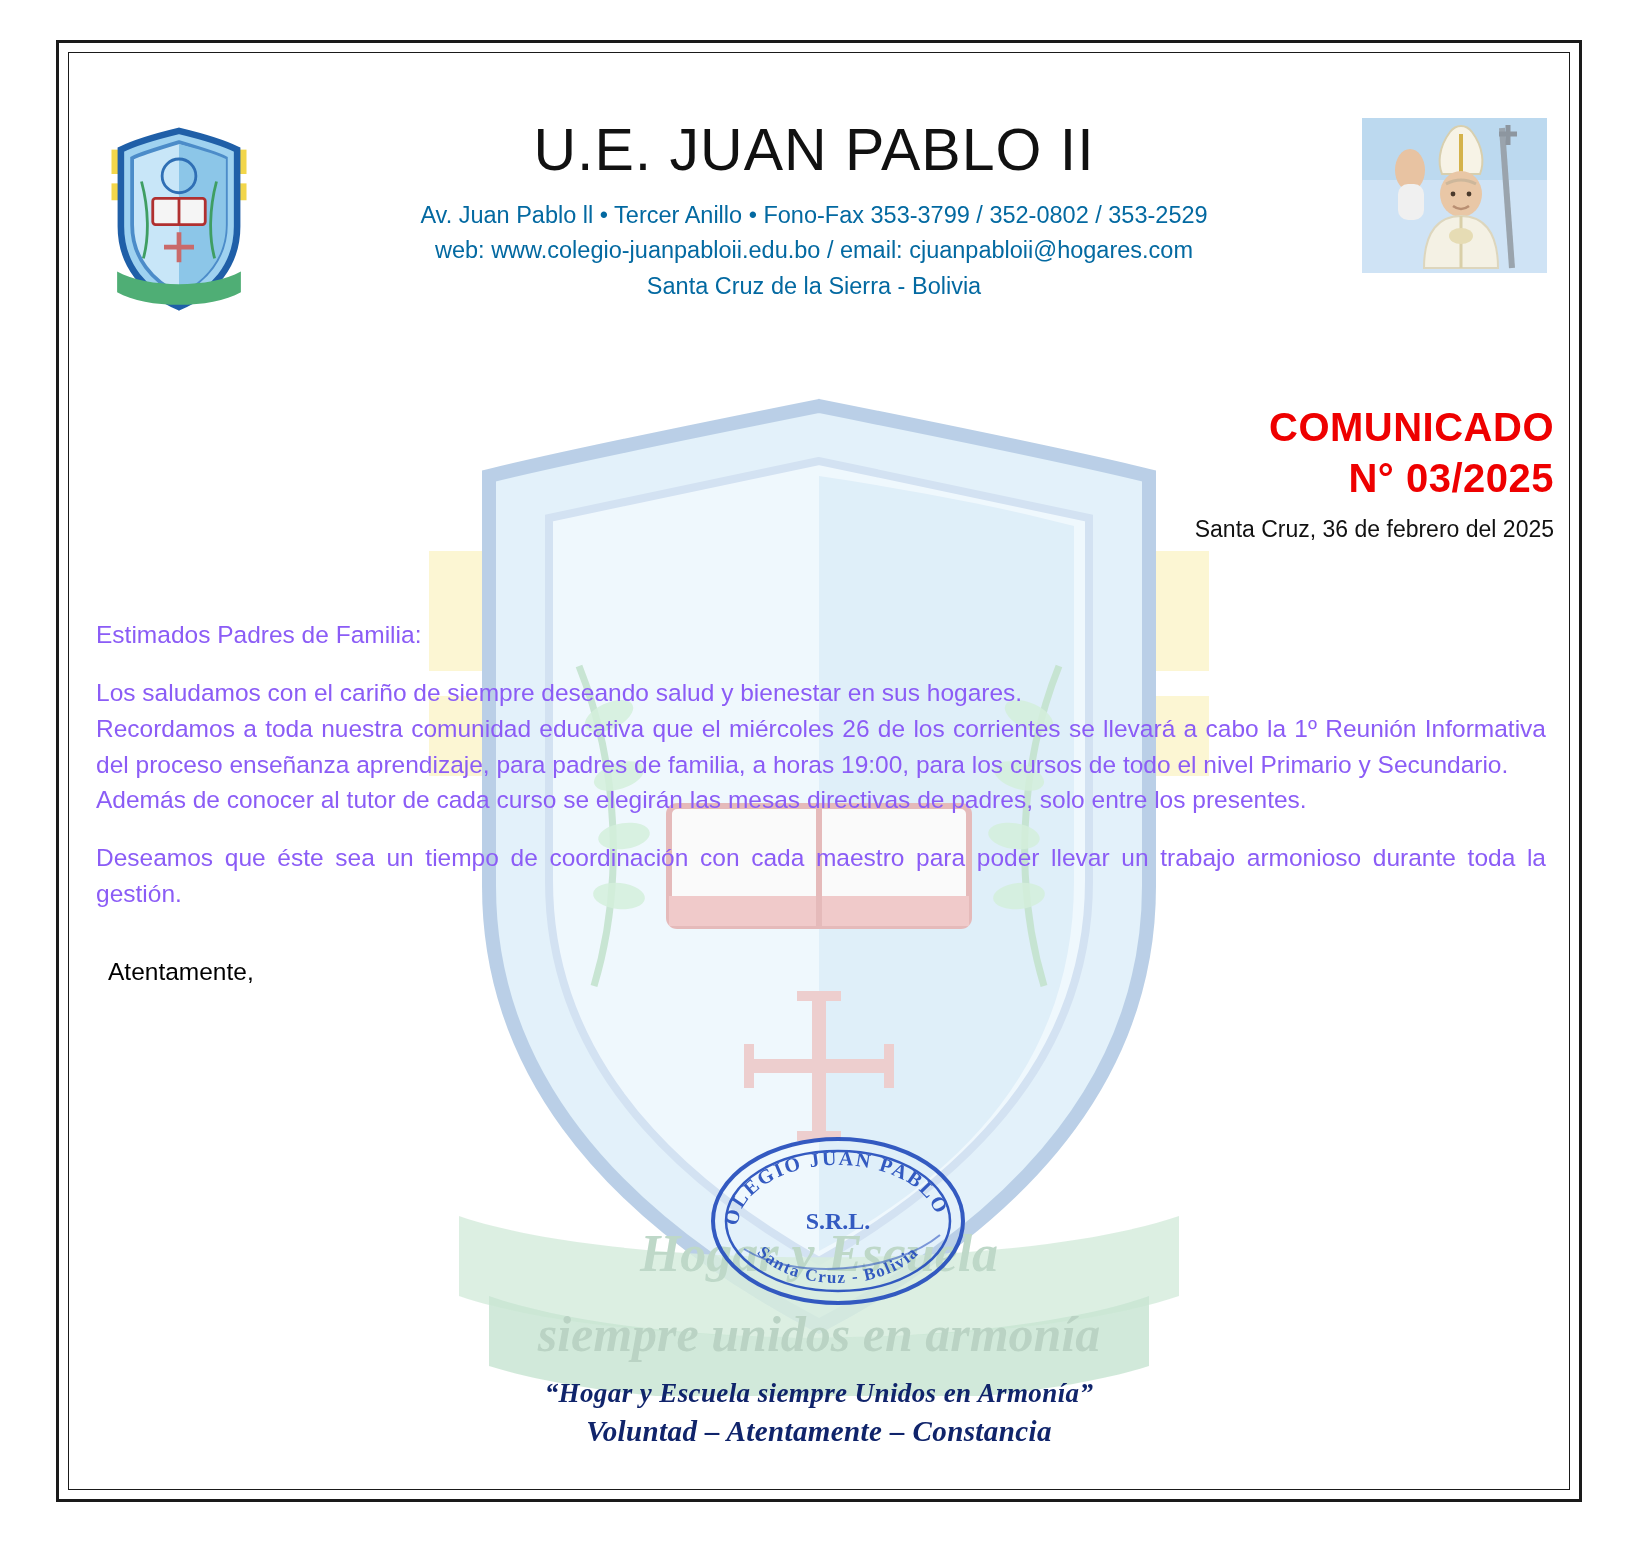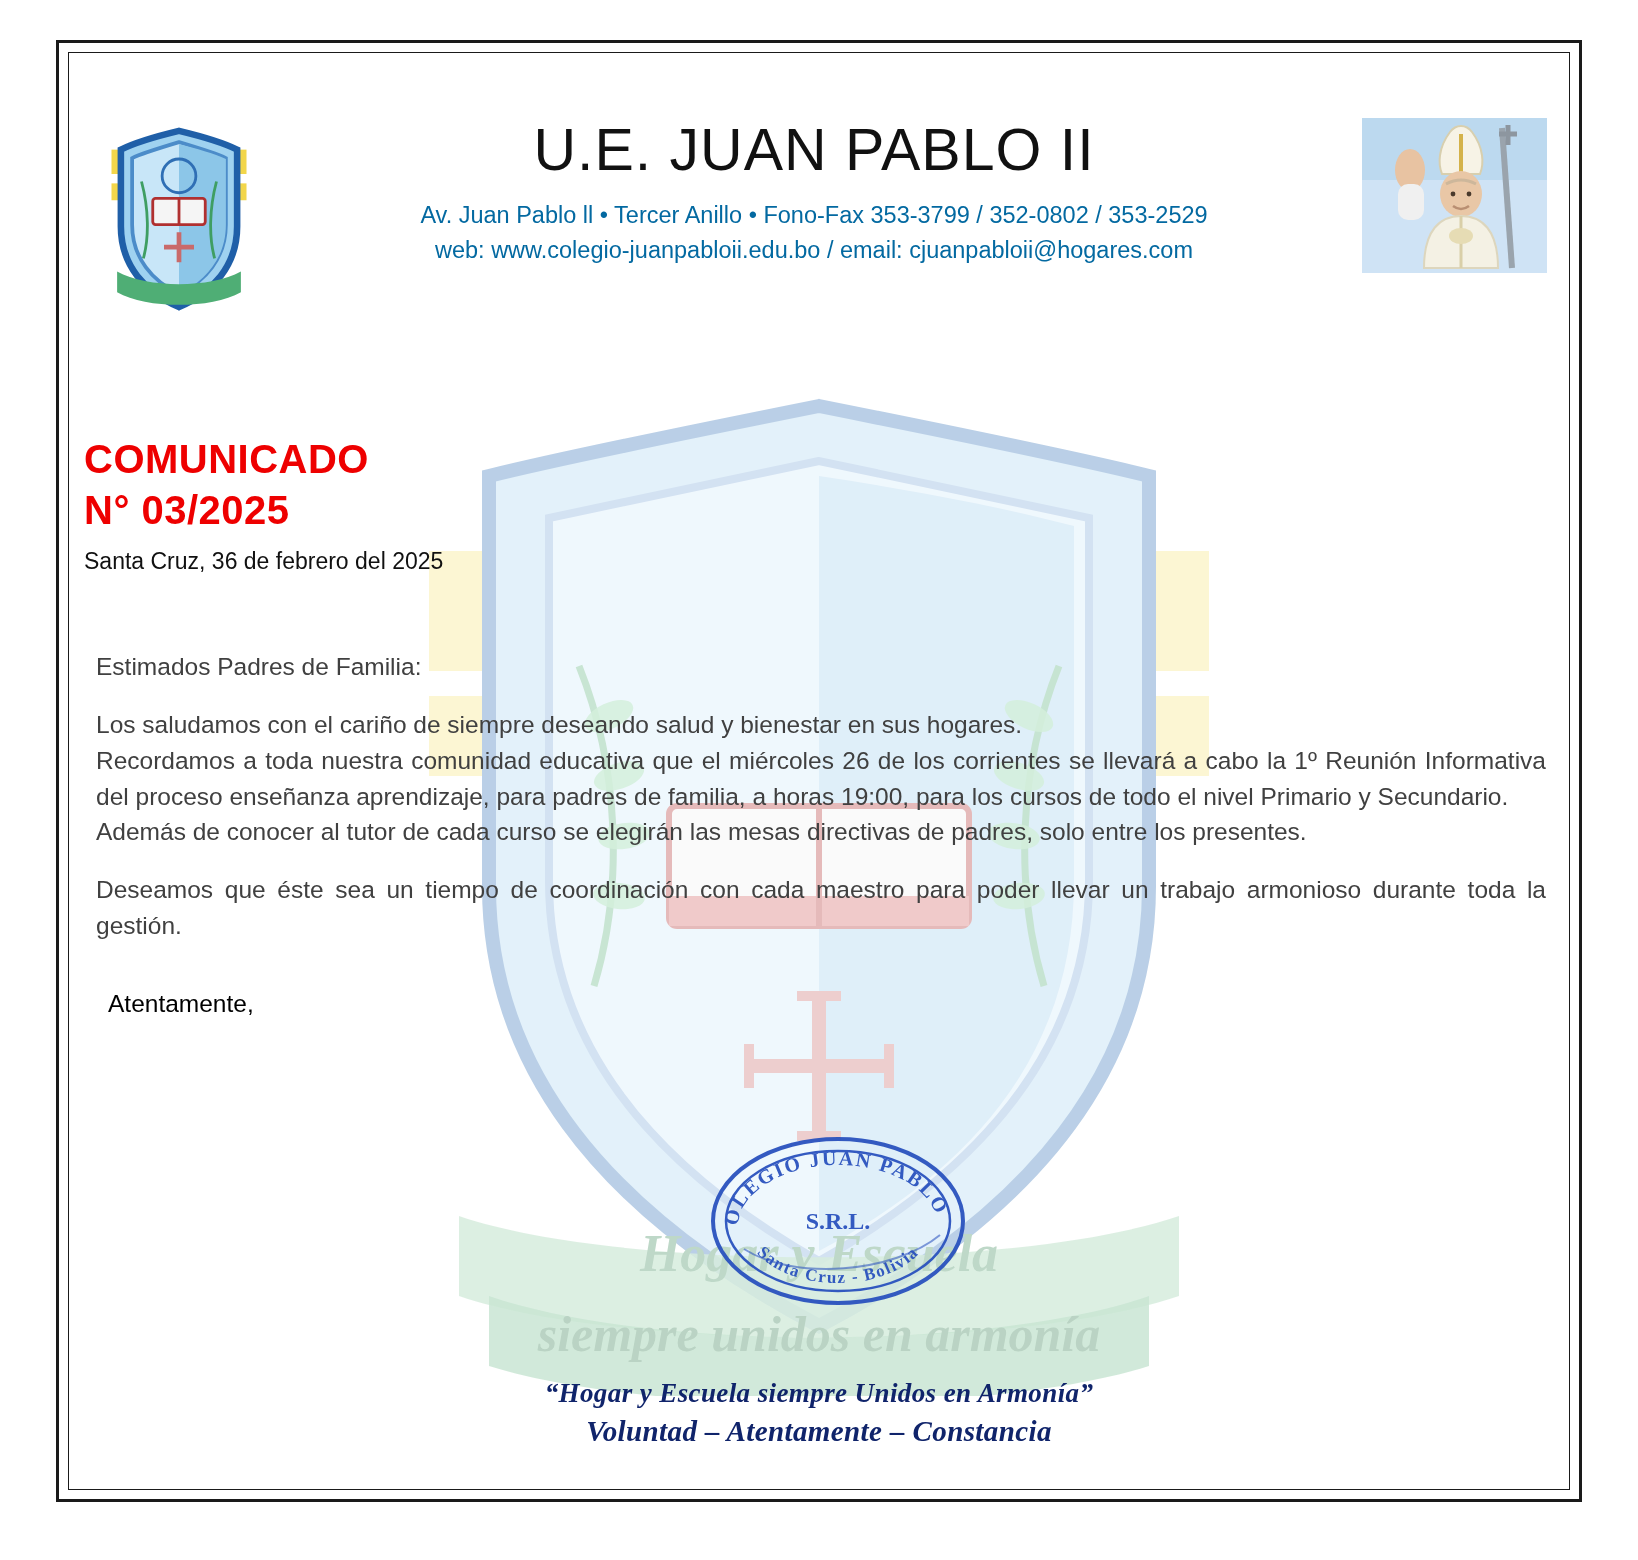--- a/index.html
+++ b/index.html
@@ -111,22 +111,22 @@
     height: 155px;
     overflow: hidden;
     background: #cfe0f2;
     position: relative;
   }
 
   
   .title-block {
     position: relative;
     z-index: 2;
-    text-align: left;
-    margin-top: 120px;
+    text-align: right;
+    margin-top: 88px;
   }
   .comunicado {
     color: #ee0000;
     font-weight: bold;
     font-size: 40px;
     line-height: 1.28;
     letter-spacing: 0.5px;
   }
   .date-line {
     font-size: 23px;
@@ -135,21 +135,21 @@
   }
 
   
   .body-text {
     position: relative;
     z-index: 2;
     margin: 74px 0 0 0;
     padding: 0 8px 0 12px;
     font-size: 24.5px;
     line-height: 1.46;
-    color: #404040;
+    color: #8b5cf6;
     text-align: justify;
   }
   .body-text p { margin: 0; }
   .p-gap { height: 22px; }
   .greet { margin-bottom: 22px !important; }
 
   
   .atentamente {
     position: relative;
     z-index: 2;
@@ -271,20 +271,21 @@
           </g>
           <path d="M14 156 C46 174 114 174 146 156 L146 178 C114 196 46 196 14 178 Z" fill="#4fae75"></path>
           <circle cx="80" cy="54" r="18" fill="none" stroke="#2f6fb5" stroke-width="3"></circle>
         </svg>
       </div>
 
       <div class="header-text">
         <div class="school-name">U.E. JUAN PABLO II</div>
         <div class="header-line">Av. Juan Pablo ll • Tercer Anillo • Fono-Fax 353-3799 / 352-0802 / 353-2529</div>
         <div class="header-line">web: www.colegio-juanpabloii.edu.bo  /  email: cjuanpabloii@hogares.com</div>
+        <div class="header-line">Santa Cruz de la Sierra - Bolivia</div>
       </div>
 
       <div class="pope-photo">
         <div class="pope-frame">
           <svg viewBox="0 0 185 155" width="185" height="155" aria-hidden="true">
             <rect width="185" height="155" fill="#cfe3f5"></rect>
             <rect x="0" y="0" width="185" height="62" fill="#bcd9ef"></rect>
 
             <line x1="140" y1="10" x2="150" y2="150" stroke="#9aa4ad" stroke-width="6"></line>
             <path d="M137 16 l18 0 m-9 -9 l0 20" stroke="#8d969f" stroke-width="5"></path>

